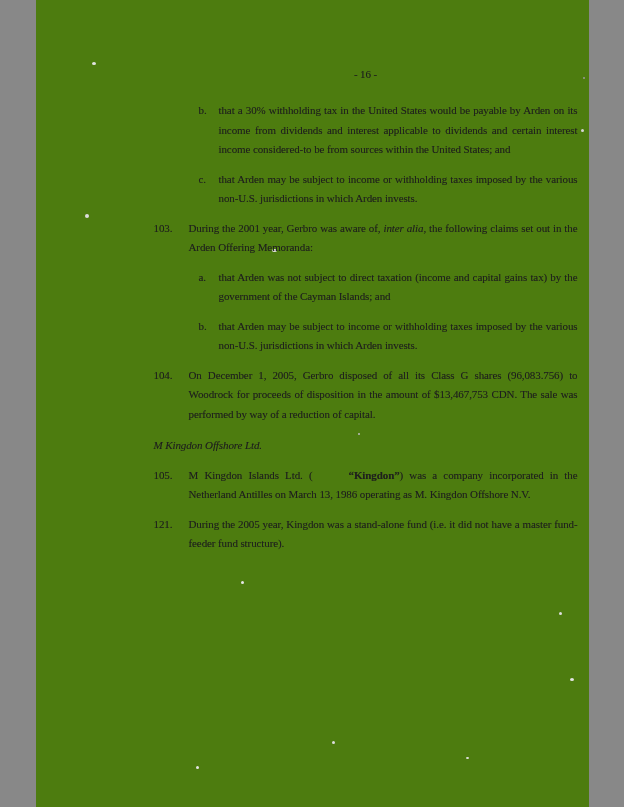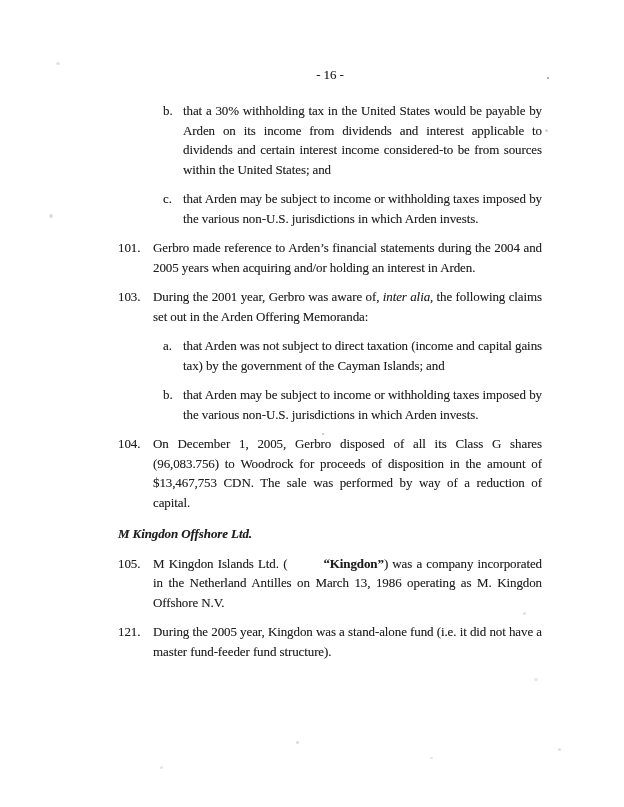--- a/index.html
+++ b/index.html
@@ -1,24 +1,24 @@
 <!DOCTYPE html>
 <html><head>
 <meta charset="utf-8">
 <style>
   html, body { margin: 0; padding: 0; background: #888; }
   .sheet {
     position: relative;
-    width: 624px;
+    width: 553px;
     height: 807px;
     margin: 0 auto;
-    background: #ffffff;
+    background: #4d7c0f;
     overflow: hidden;
     font-family: "Liberation Serif", "DejaVu Serif", serif;
-    font-size: 13px;
+    font-size: 11px;
     line-height: 19.5px;
     color: #1e1e1e;
     letter-spacing: -0.1px;
     text-shadow: 0 0 0.6px rgba(25,25,25,0.35);
   }
   .content {
     position: absolute;
     left: 118px;
     top: 68px;
     width: 424px;
@@ -30,21 +30,21 @@
   }
   .para {
     margin: 0 0 10px 0;
     text-align: justify;
   }
   .numbered { position: relative; padding-left: 35px; }
   .pnum { position: absolute; left: 0; top: 0; }
   .sub { position: relative; padding-left: 65px; }
   .smarker { position: absolute; left: 45px; top: 0; }
   .heading {
-    font-weight: bold;
+    font-weight: normal;
     font-style: italic;
     margin-top: 12px;
     text-align: left;
   }
   .bold { font-weight: bold; font-style: normal; padding-left: 36px; }
   .italic { font-style: italic; }
   
   .speck {
     position: absolute;
     border-radius: 50%;
@@ -77,24 +77,20 @@
     <div class="para sub">
       <span class="smarker">b.</span>
       <span>that a 30% withholding tax in the United States would be payable by Arden on its income from dividends and interest applicable to dividends and certain interest income considered-to be from sources within the United States; and</span>
     </div>
 
     <div class="para sub">
       <span class="smarker">c.</span>
       <span>that Arden may be subject to income or withholding taxes imposed by the various non-U.S. jurisdictions in which Arden invests.</span>
     </div>
 
-    <div class="para numbered">
-      <span class="pnum">101.</span>
-      <span>Gerbro made reference to Arden’s financial statements during the 2004 and 2005 years when acquiring and/or holding an interest in Arden.</span>
-    </div>
 
 
     <div class="para numbered">
       <span class="pnum">103.</span>
       <span><span>During the 2001 year, Gerbro was aware of, </span><span class="italic">inter alia</span><span>, the following claims set out in the Arden Offering Memoranda:</span></span>
     </div>
 
     <div class="para sub">
       <span class="smarker">a.</span>
       <span>that Arden was not subject to direct taxation (income and capital gains tax) by the government of the Cayman Islands; and</span>

